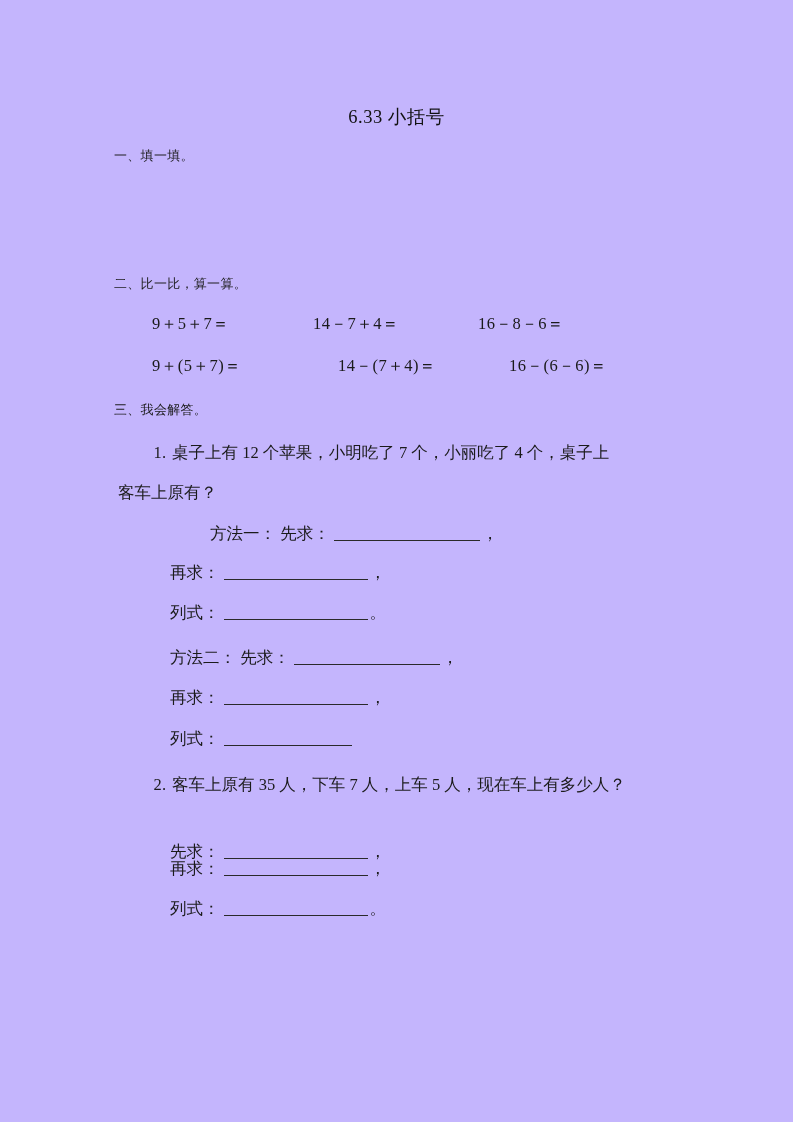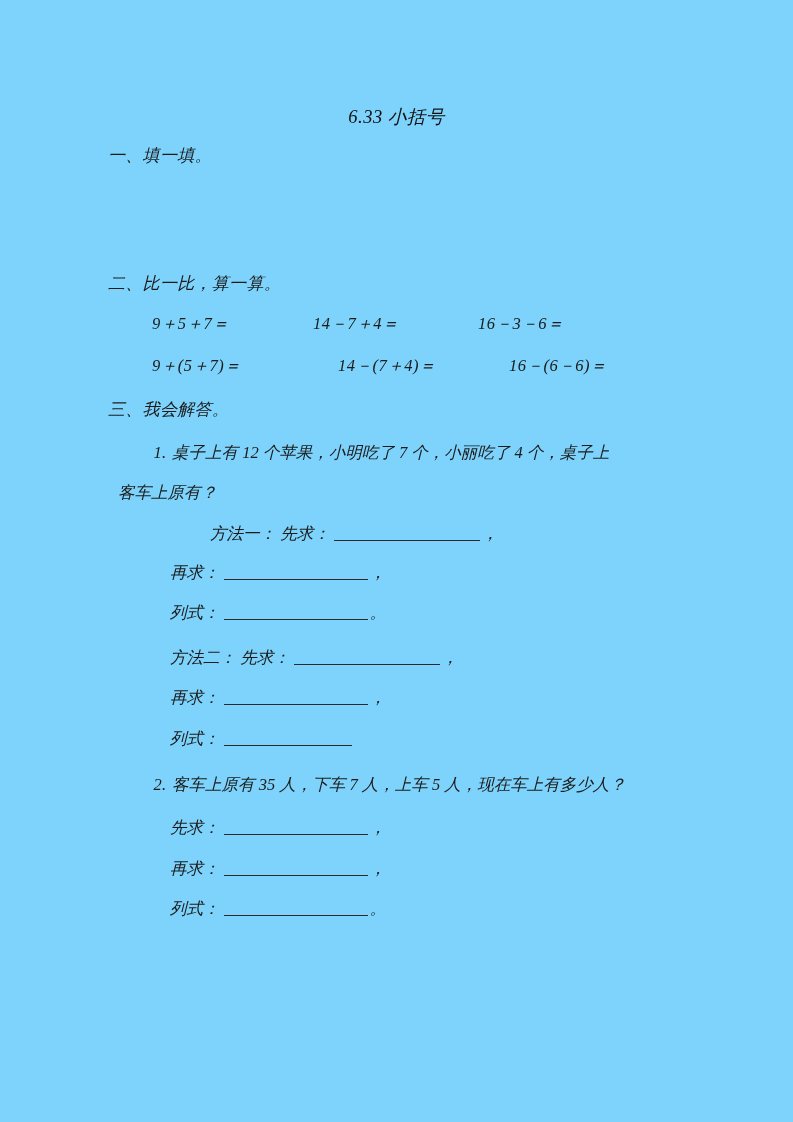--- a/index.html
+++ b/index.html
@@ -14,22 +14,21 @@
     font-family: "Liberation Serif", "DejaVu Serif", serif;
     color: #1a1a1a;
     overflow: hidden;
   }
   .page {
     position: absolute;
     left: 0;
     top: 0;
     width: 793px;
     height: 1122px;
-    background: #7dd3fc;
-    font-style: italic;
+    background: #c4b5fd;
   }
 
   
   .doc-title {
     position: absolute;
     left: 0;
     top: 104px;
     width: 793px;
     text-align: center;
     font-size: 18.5px;
@@ -39,22 +38,22 @@
 
   
   .row {
     position: absolute;
     white-space: nowrap;
     font-size: 16.5px;
     line-height: 20px;
     color: #1b1b1b;
   }
   .section-head {
-    left: 108px;
-    font-size: 17px;
+    left: 114px;
+    font-size: 13px;
     letter-spacing: 0.3px;
   }
   .indent1 {
     left: 152px;
   }
   .indent2 {
     left: 170px;
   }
   .margin0 {
     left: 118px;
@@ -122,21 +121,21 @@
 
   <div class="row section-head" style="top:146px;">一、填一填。</div>
 
 
 
   <div class="row section-head" style="top:274px;">二、比一比，算一算。</div>
 
   <div class="calc-row" style="top:313px;">
     <span class="calc-cell" style="left:152px;">9＋5＋7＝</span>
     <span class="calc-cell" style="left:313px;">14－7＋4＝</span>
-    <span class="calc-cell" style="left:478px;">16－3－6＝</span>
+    <span class="calc-cell" style="left:478px;">16－8－6＝</span>
   </div>
 
   <div class="calc-row" style="top:355px;">
     <span class="calc-cell" style="left:152px;">9＋(5＋7)＝</span>
     <span class="calc-cell" style="left:338px;">14－(7＋4)＝</span>
     <span class="calc-cell" style="left:509px;">16－(6－6)＝</span>
   </div>
 
   <div class="row section-head" style="top:400px;">三、我会解答。</div>
 
@@ -166,21 +165,21 @@
   </div>
   <div class="row indent2" style="top:729px;">
     <span>列式：</span><span class="blank b-short"></span><span class="tail"></span>
   </div>
 
   <div class="row indent1" style="top:775px;">
     <span class="num">2.</span>
     <span>客车上原有 35 人，下车 7 人，上车 5 人，现在车上有多少人？</span>
   </div>
 
-  <div class="row indent2" style="top:818px;">
+  <div class="row indent2" style="top:842px;">
     <span>先求：</span><span class="blank b-mid"></span><span class="tail">，</span>
   </div>
   <div class="row indent2" style="top:859px;">
     <span>再求：</span><span class="blank b-mid"></span><span class="tail">，</span>
   </div>
   <div class="row indent2" style="top:899px;">
     <span>列式：</span><span class="blank b-mid"></span><span class="tail">。</span>
   </div>
 
 </div>

